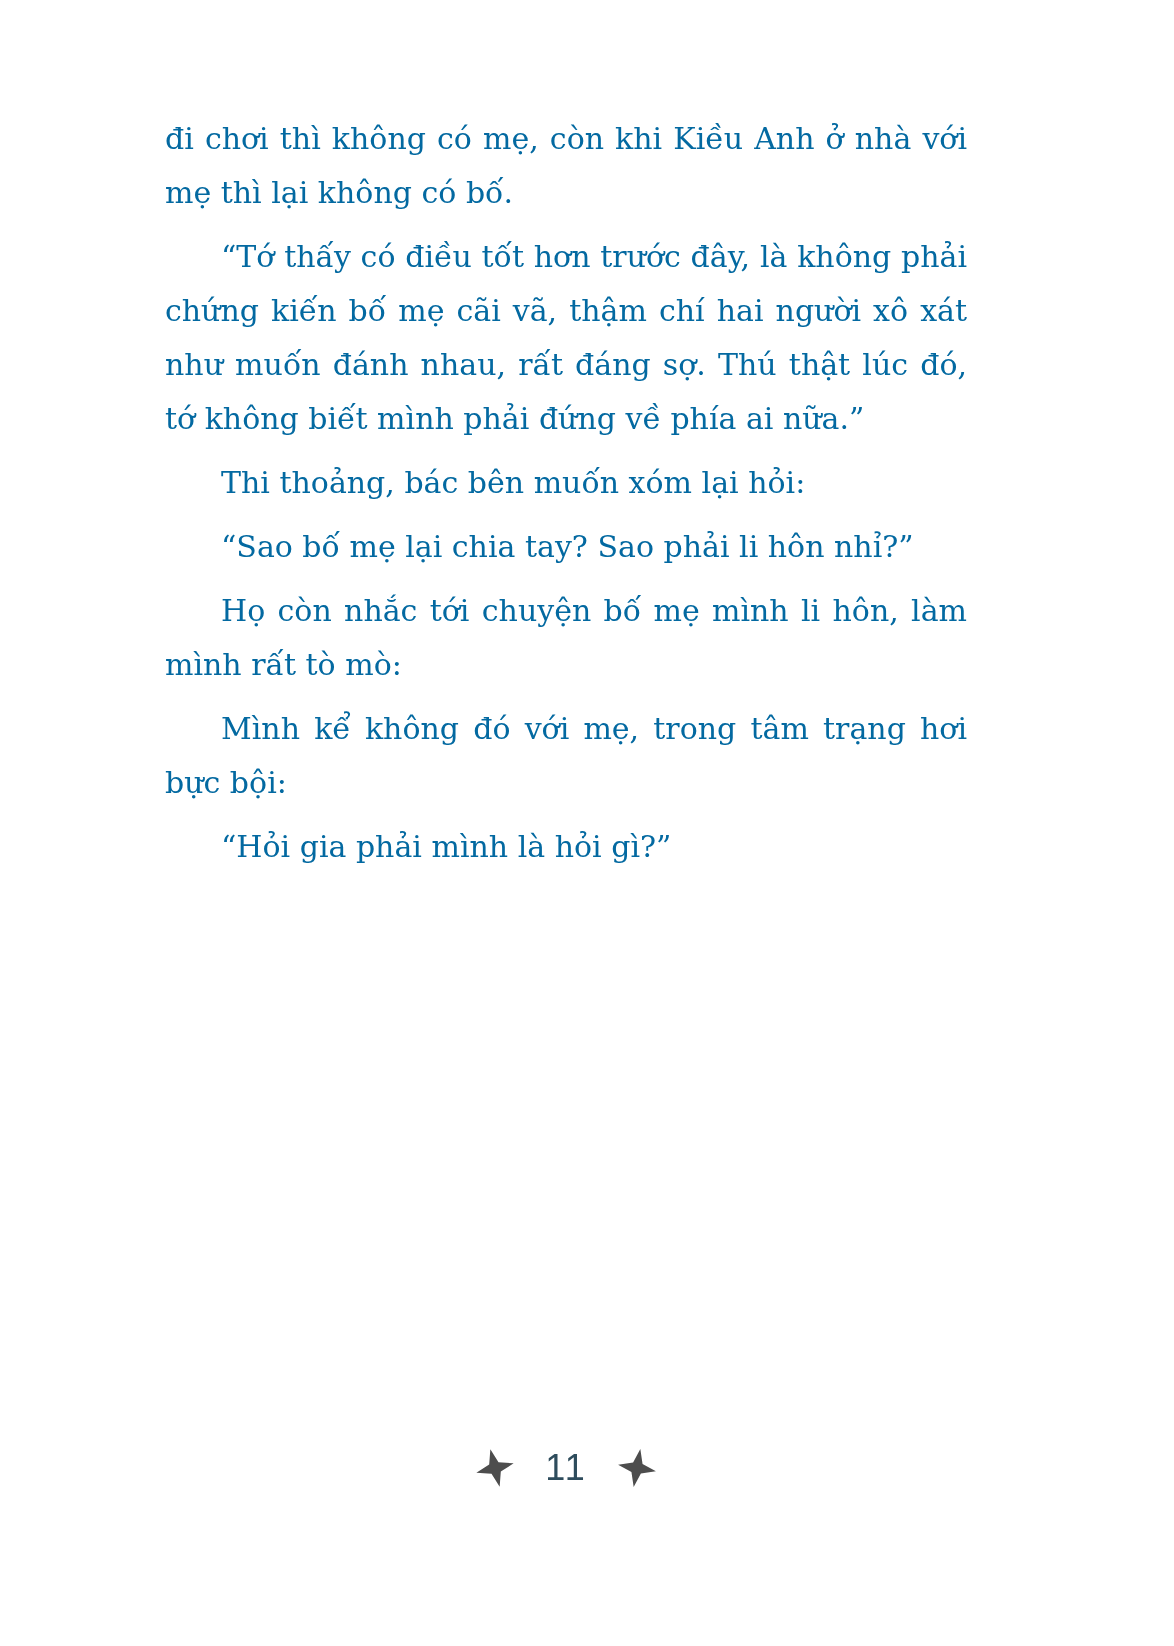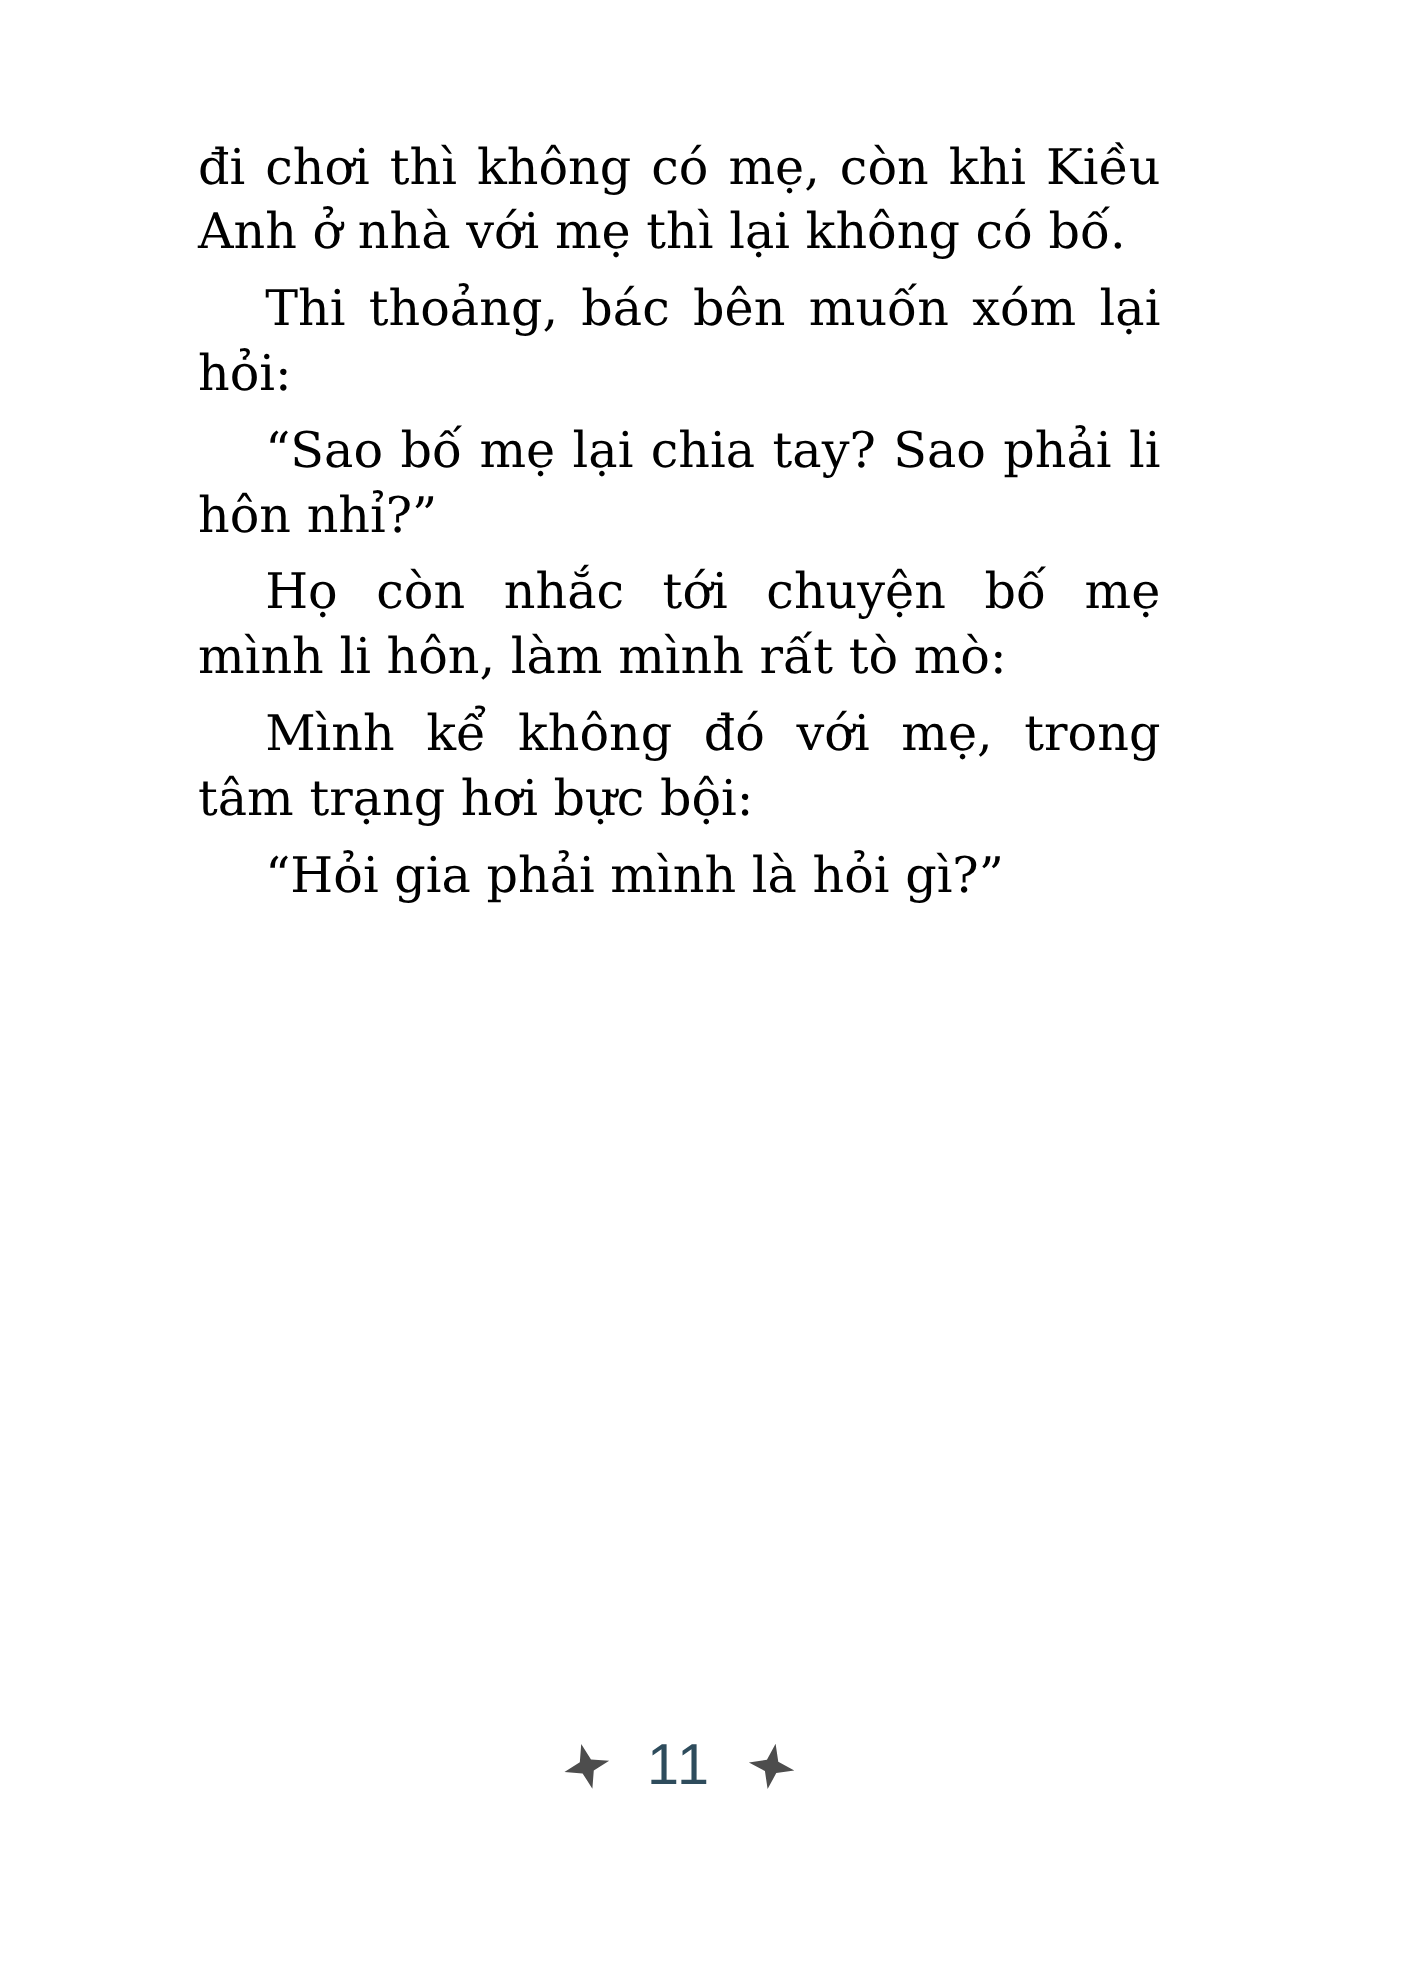--- a/index.html
+++ b/index.html
@@ -13,22 +13,22 @@
     height: 1646px;
     background: #ffffff;
     overflow: hidden;
     font-family: "DejaVu Serif", "Liberation Serif", serif;
   }
   .text-block {
     position: absolute;
     top: 112px;
     left: 165px;
     width: 802px;
-    color: #000000;
-    font-size: 41px;
+    color: #0369a1;
+    font-size: 30px;
     line-height: 54px;
     text-align: justify;
   }
   .text-block p {
     margin: 0 0 10px 0;
   }
   .text-block p.indent {
     text-indent: 56px;
   }
   .footer {
@@ -38,21 +38,21 @@
     width: 802px;
     display: flex;
     justify-content: center;
     align-items: center;
     gap: 30px;
   }
   .page-number {
     color: #2e4c5c;
     font-family: "Liberation Sans", sans-serif;
     font-stretch: condensed;
-    font-size: 48px;
+    font-size: 36px;
     letter-spacing: 2px;
     line-height: 1;
     text-align: center;
   }
   .star {
     display: inline-block;
     width: 40px;
     height: 40px;
   }
   .star svg {
@@ -63,20 +63,21 @@
   .star-left svg { transform: rotate(-14deg); }
   .star-right svg { transform: rotate(10deg); }
 </style>
 </head>
 <body>
 
 <div class="page">
 
   <div class="text-block" id="paragraphs">
       <p class="">đi chơi thì không có mẹ, còn khi Kiều Anh ở nhà với mẹ thì lại không có bố.</p>
+      <p class="indent">“Tớ thấy có điều tốt hơn trước đây, là không phải chứng kiến bố mẹ cãi vã, thậm chí hai người xô xát như muốn đánh nhau, rất đáng sợ. Thú thật lúc đó, tớ không biết mình phải đứng về phía ai nữa.”</p>
       <p class="indent">Thi thoảng, bác bên muốn xóm lại hỏi:</p>
       <p class="indent">“Sao bố mẹ lại chia tay? Sao phải li hôn nhỉ?”</p>
       <p class="indent">Họ còn nhắc tới chuyện bố mẹ mình li hôn, làm mình rất tò mò:</p>
       <p class="indent">Mình kể không đó với mẹ, trong tâm trạng hơi bực bội:</p>
       <p class="indent">“Hỏi gia phải mình là hỏi gì?”</p>
     </div>
 
   <div class="footer">
     <span class="star star-left">
       <svg viewBox="0 0 100 100" aria-hidden="true">

